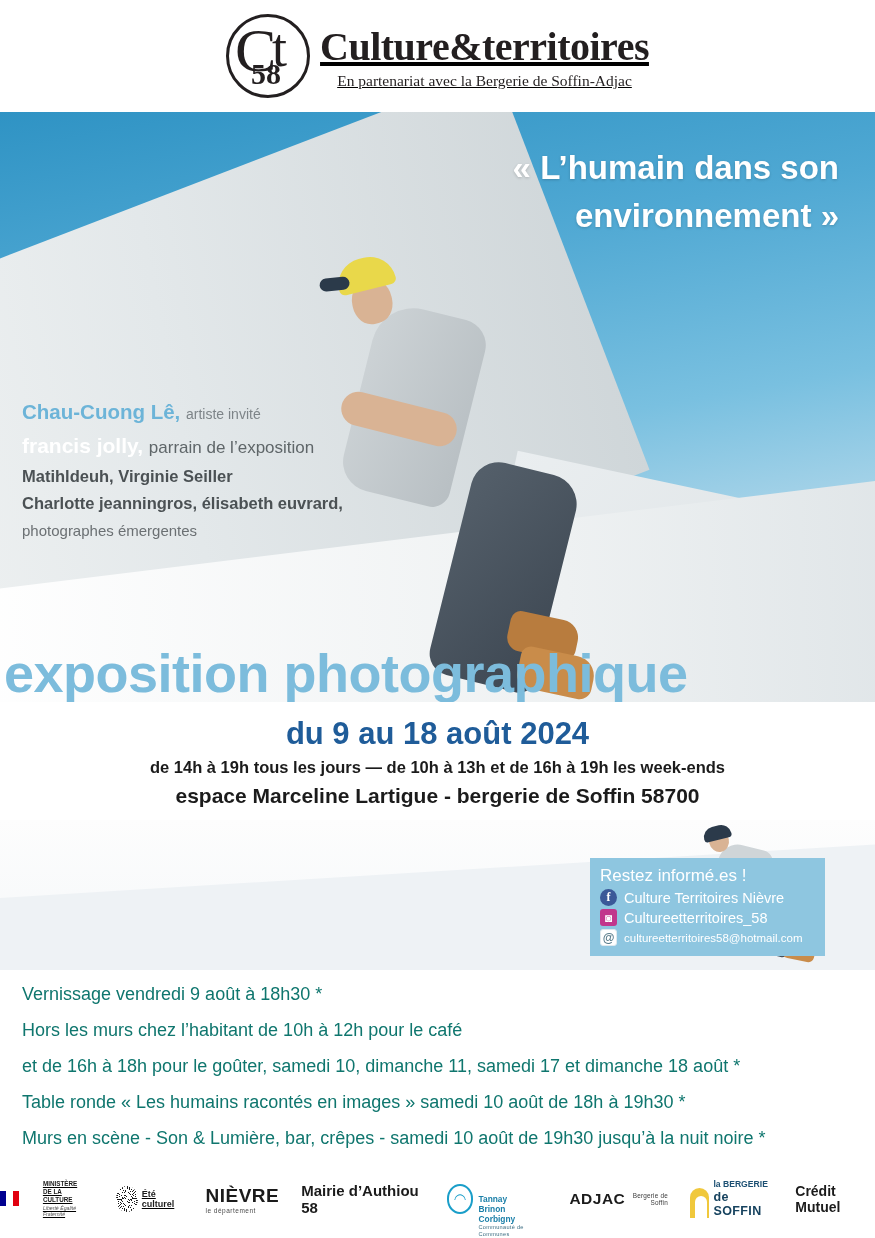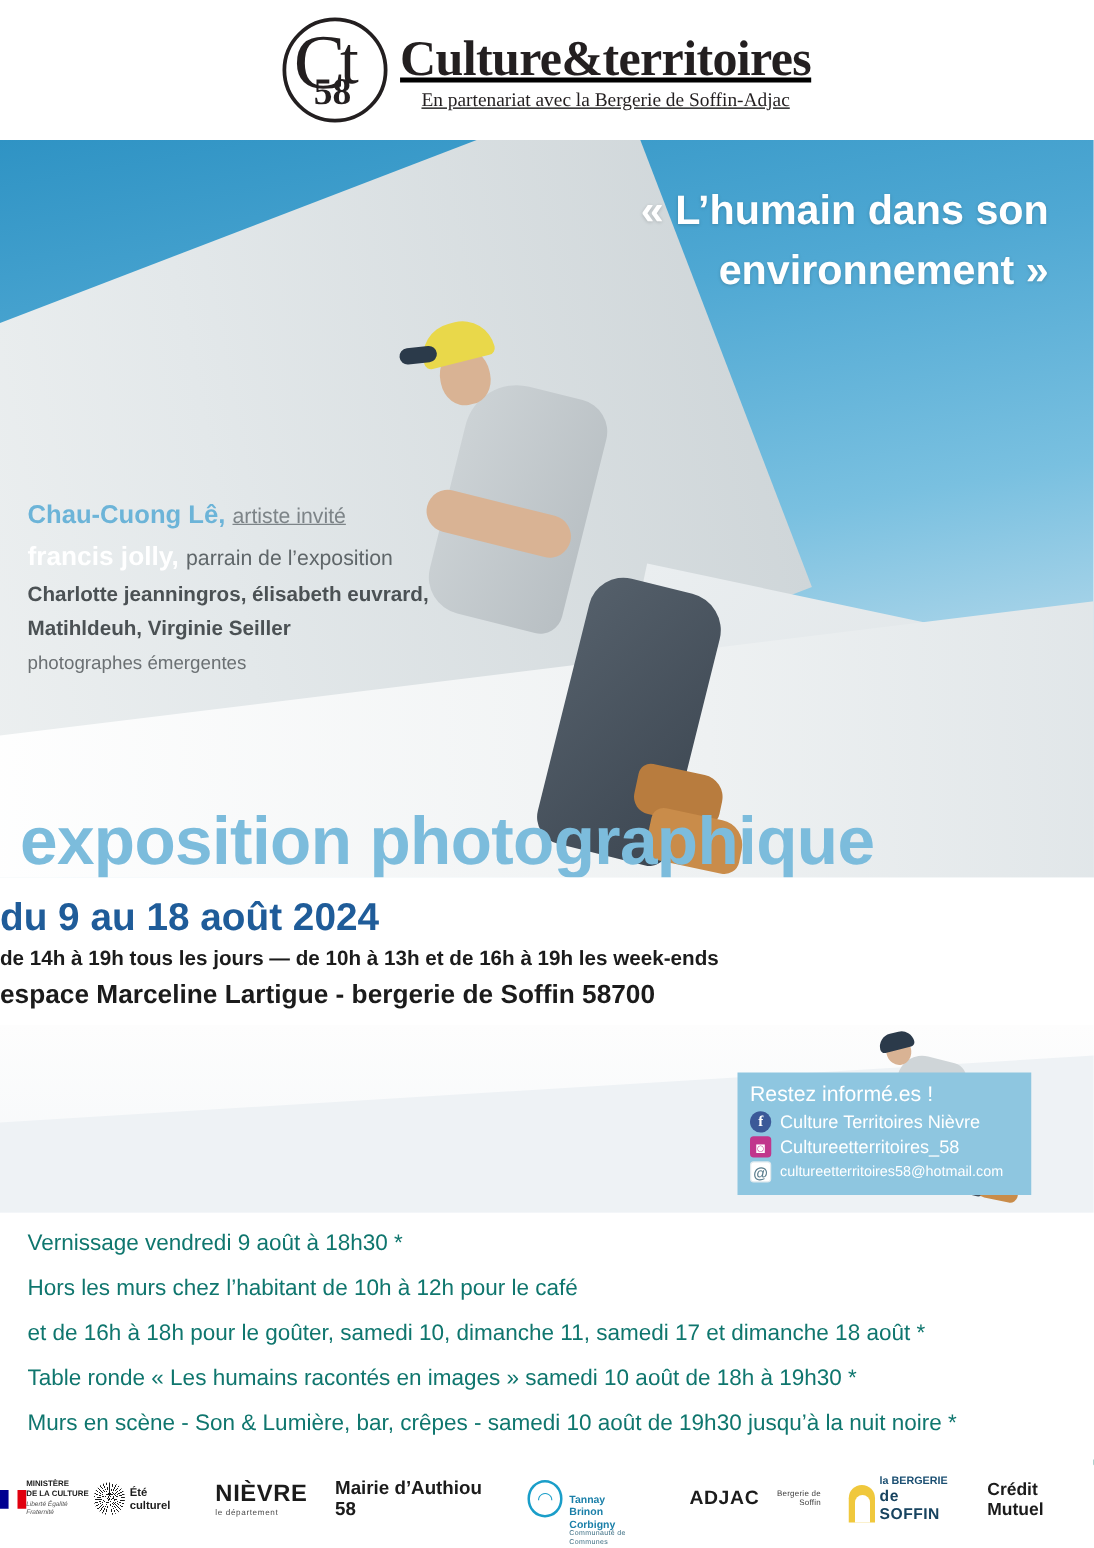--- a/index.html
+++ b/index.html
@@ -136,45 +136,45 @@
     background:#c98c4a; border-radius: 10px 20px 12px 14px; transform: rotate(12deg);}
   .p-shoe2 { position:absolute; left: 208px; top: 364px; width: 70px; height: 40px;
     background:#b87c3e; border-radius: 10px 18px 12px 14px; transform: rotate(12deg);}
 
   .artists {
     position: absolute;
     left: 22px; top: 285px;
     width: 420px;
   }
   .artist-1 { font-size: 20.5px; color: #6cb4d8; font-weight: bold; line-height: 1.5; }
-  .artist-1 span.small { color: #7d8488; font-weight: normal; font-size: 17px; text-decoration: underline; }
+  .artist-1 span.small { color: #7d8488; font-weight: normal; font-size: 14px; }
   .artist-2 { font-size: 21px; color: #ffffff; font-weight: bold; line-height: 1.7; }
   .artist-2 span.small { color: #5f6669; font-weight: normal; font-size: 17px; }
   .artist-3 { font-size: 16.5px; color: #4b5154; font-weight: bold; line-height: 1.62; }
   .artist-4 { font-size: 15px; color: #6b7073; line-height: 1.9; }
 
   .expo-title {
     position: absolute;
-    left: 16px; bottom: 2px;
+    left: 4px; bottom: 2px;
     width: 860px;
     font-size: 54px;
     font-weight: bold;
     color: #7cbcdc;
     letter-spacing: -0.5px;
     line-height: 1;
     margin-top: 17px;
   }
 
   
   .info {
     position: relative;
     background: #ffffff;
     padding-top: 14px;
     height: 118px;
-    text-align: left;
+    text-align: center;
   }
   .dates {
     font-size: 31px;
     font-weight: bold;
     color: #1f5c99;
     letter-spacing: 0;
   }
   .hours {
     font-size: 16.5px;
     font-weight: bold;
@@ -250,21 +250,21 @@
     width: 875px;
     height: 78px;
     background: #ffffff;
     display: flex;
     align-items: center;
     justify-content: center;
     gap: 22px;
   }
   .fl { display: flex; align-items: center; justify-content: center; }
 
-  .fl-minculture { gap: 0; }
+  .fl-minculture { gap: 24px; text-decoration: underline; }
   .mc-flag { width: 22px; height: 15px; display:flex; }
   .mc-flag i { flex:1; }
   .mc-b { background:#000091; } .mc-w { background:#fff; } .mc-r { background:#e1000f; }
   .mc-text { font-size: 6.3px; line-height: 1.25; color:#1b1b1b; font-weight: bold; }
   .mc-devise { font-size: 5.2px; color:#555; font-style: italic; line-height:1.2; margin-top:1px; }
   .ete-logo { display:flex; align-items:center; gap: 4px; }
   .ete-ray { width: 26px; height: 26px; border-radius: 50%;
     background: repeating-conic-gradient(#1b1b1b 0 3deg, #ffffff 3deg 12deg); }
   .ete-txt { font-size: 9px; font-weight: bold; color:#1b1b1b; line-height:1.15; }
 
@@ -327,22 +327,22 @@
 
   <div class="artists">
     <div class="artist-1">
       <span>Chau-Cuong Lê,</span>
       <span class="small">artiste invité</span>
     </div>
     <div class="artist-2">
       <span>francis jolly,</span>
       <span class="small">parrain de l’exposition</span>
     </div>
+    <div class="artist-3">Matihldeuh, Virginie Seiller</div>
     <div class="artist-3">Charlotte jeanningros, élisabeth euvrard,</div>
-    <div class="artist-3">Matihldeuh, Virginie Seiller</div>
     <div class="artist-4">photographes émergentes</div>
   </div>
 
   <div class="expo-title">exposition photographique</div>
 </div>
 
 <div class="info">
   <div class="dates">du 9 au 18 août 2024</div>
   <div class="hours">de 14h à 19h tous les jours — de 10h à 13h et de 16h à 19h les week-ends</div>
   <div class="place">espace Marceline Lartigue - bergerie de Soffin 58700</div>

